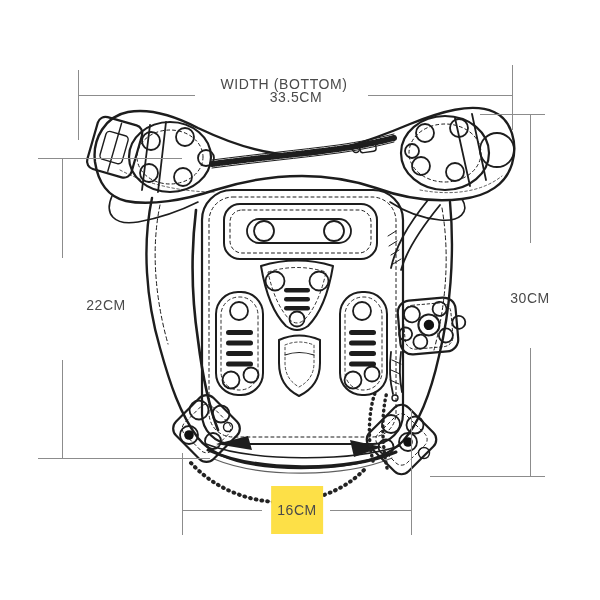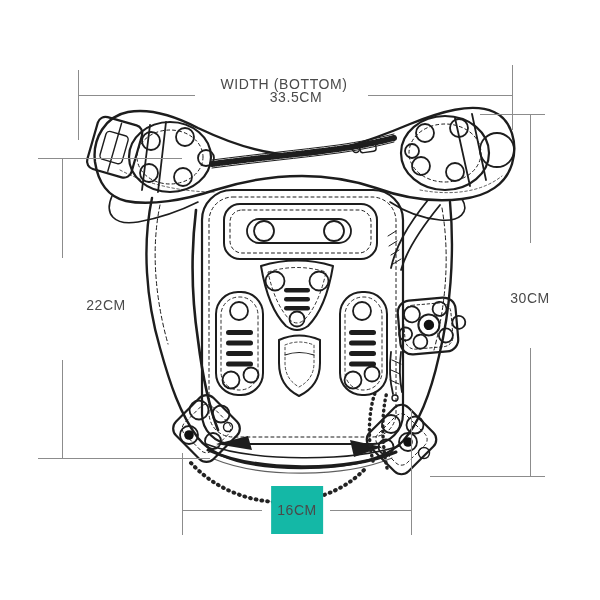--- a/index.html
+++ b/index.html
@@ -207,14 +207,14 @@
   <div class="dim-line" style="left:182px;top:510px;width:80px;height:1px;"></div>
   <div class="dim-line" style="left:330px;top:510px;width:81px;height:1px;"></div>
 
   <div class="dim-label" style="left:284px;top:84px;">WIDTH (BOTTOM)</div>
   <div class="dim-label" style="left:296px;top:97px;">33.5CM</div>
 
   <div class="dim-label" style="left:62px;top:305px;margin-left:44px;">22CM</div>
 
   <div class="dim-label" style="left:530px;top:298px;">30CM</div>
 
-  <div class="dim-label" style="left:297px;top:510px;background:#14b8a6;padding:16px 6px;">16CM</div>
+  <div class="dim-label" style="left:297px;top:510px;background:#fde047;padding:16px 6px;">16CM</div>
 </div>
 
 </body></html>

